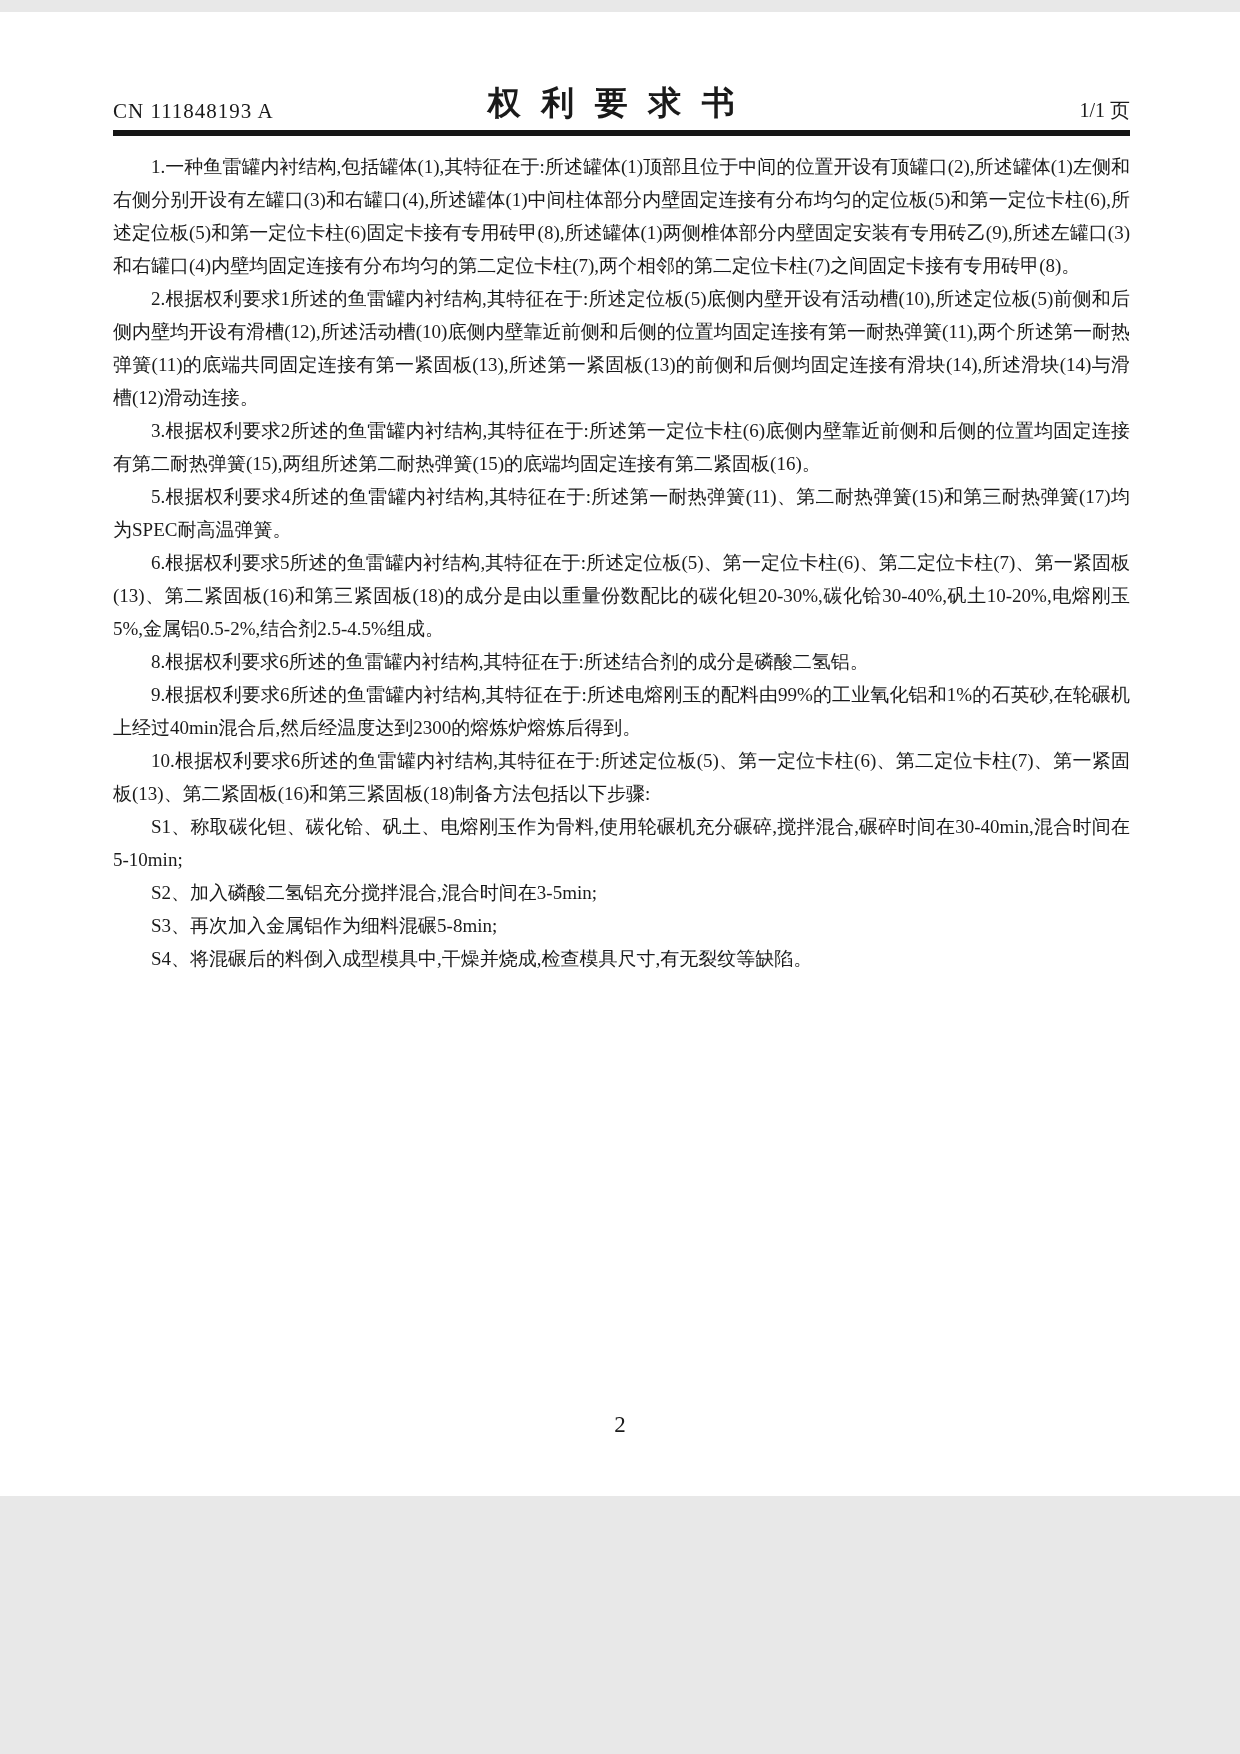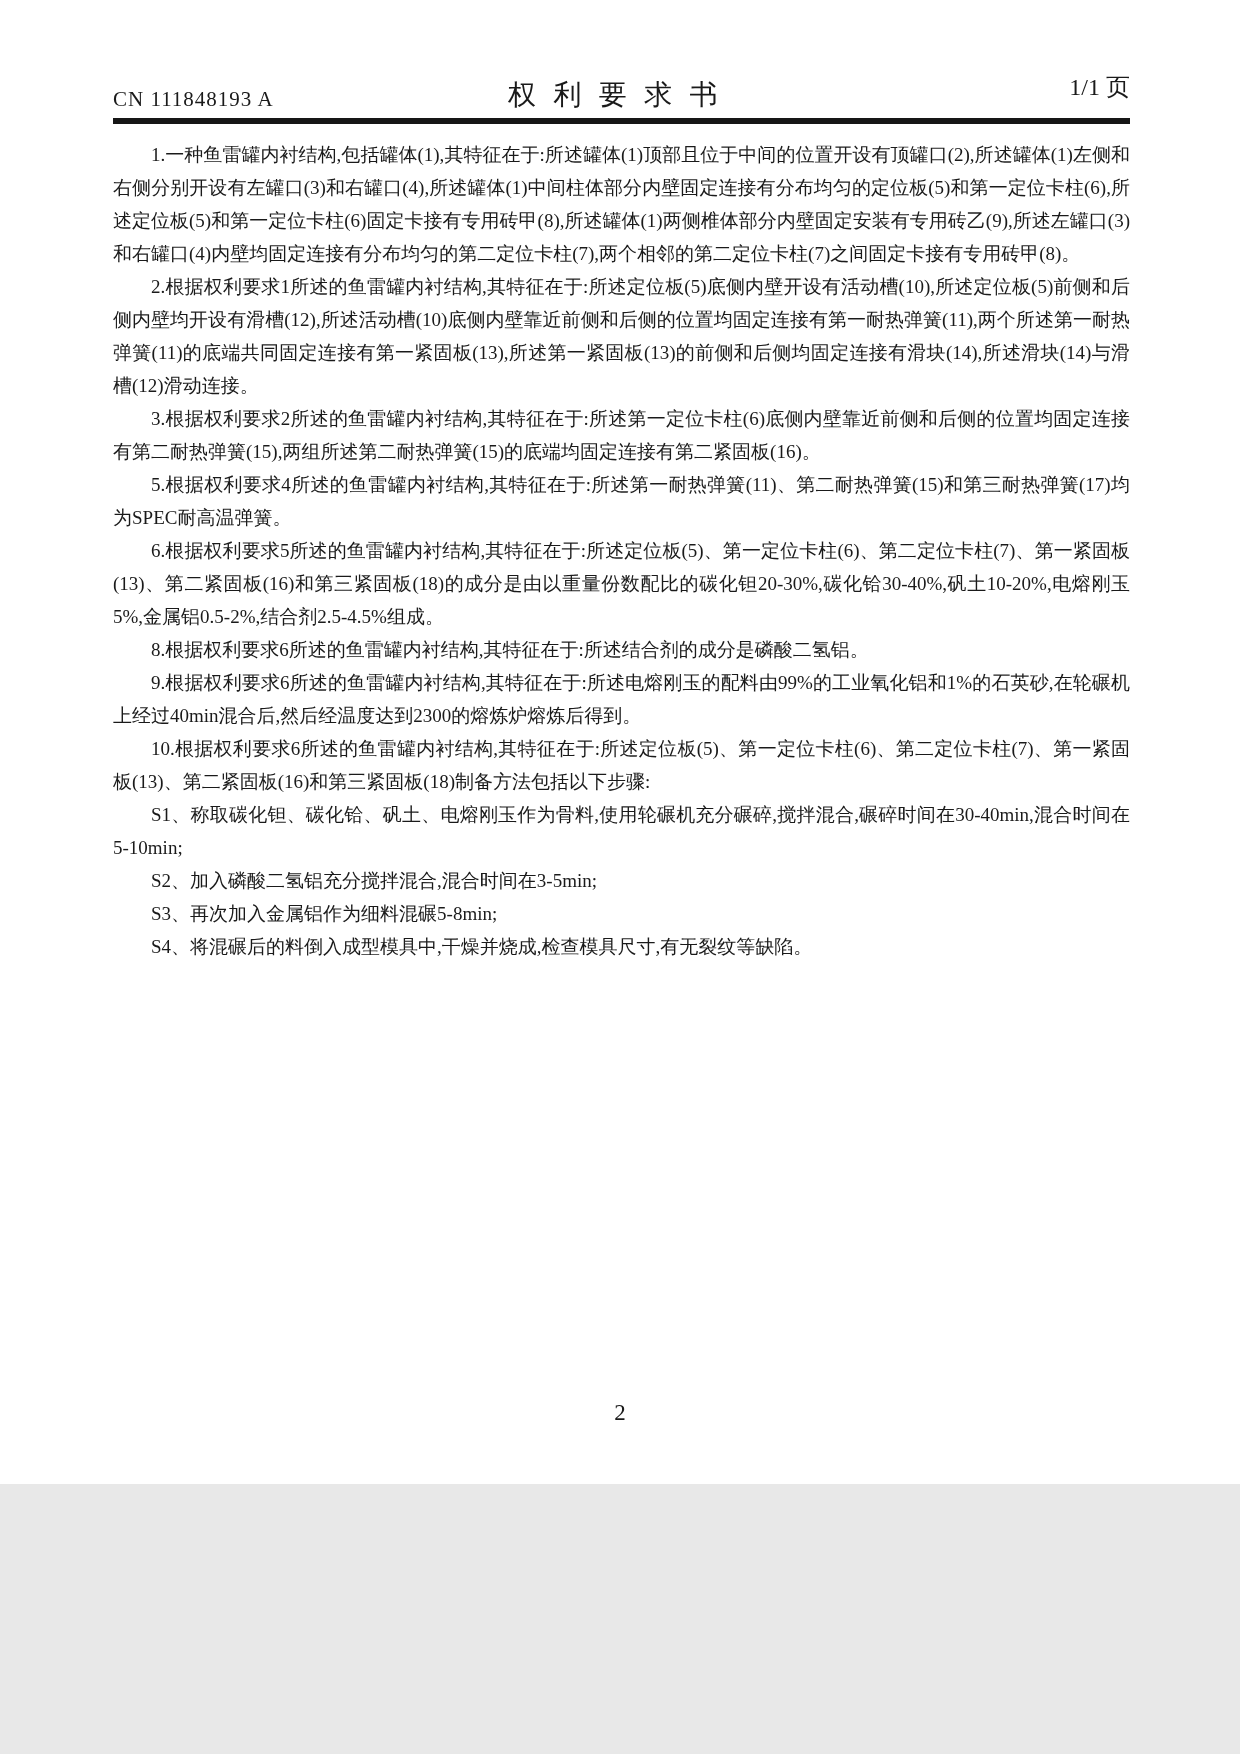--- a/index.html
+++ b/index.html
@@ -5,21 +5,21 @@
   * { margin: 0; padding: 0; box-sizing: border-box; }
 
   html, body {
     background: #e8e8e8;
   }
 
   .page {
     position: relative;
     width: 1240px;
     height: 1484px;
-    margin: 0 auto;
+    margin: 12px auto;
     background: #ffffff;
     color: #1a1a1a;
     font-family: "Liberation Serif", "DejaVu Serif", serif;
     padding: 70px 110px 0 113px;
     overflow: hidden;
   }
 
   
   .header {
     position: relative;
@@ -32,31 +32,31 @@
     bottom: 0;
     font-size: 21px;
     letter-spacing: 1px;
     white-space: nowrap;
   }
   .title {
     position: absolute;
     left: 50%;
     transform: translateX(-50%);
     bottom: -2px;
-    font-size: 28px;
-    font-weight: 400;
+    font-size: 33px;
+    font-weight: 700;
     letter-spacing: 0.62em;
     margin-right: -0.62em;
     white-space: nowrap;
   }
   .page-ind {
     position: absolute;
     right: 0;
-    bottom: 9px;
-    font-size: 24px;
+    bottom: 0;
+    font-size: 20px;
     white-space: nowrap;
   }
 
   .rule {
     height: 4px;
     border-top: 4px solid #161616;
     border-bottom: 2px solid #161616;
     margin-bottom: 14px;
   }
 

